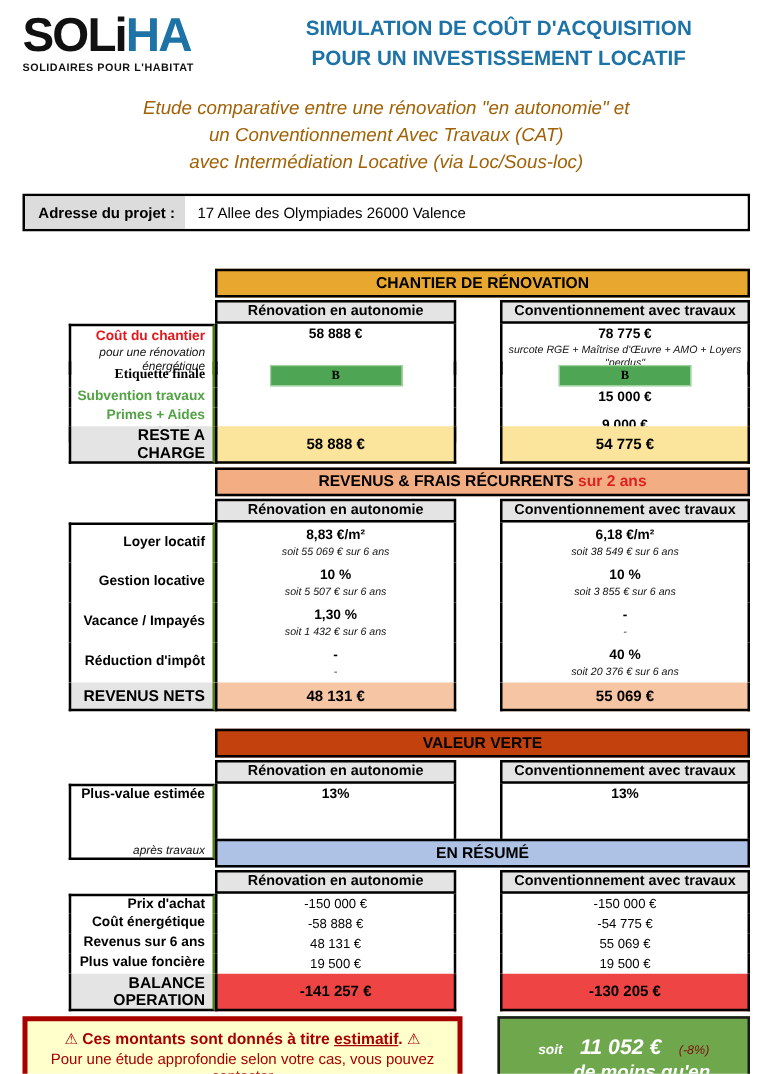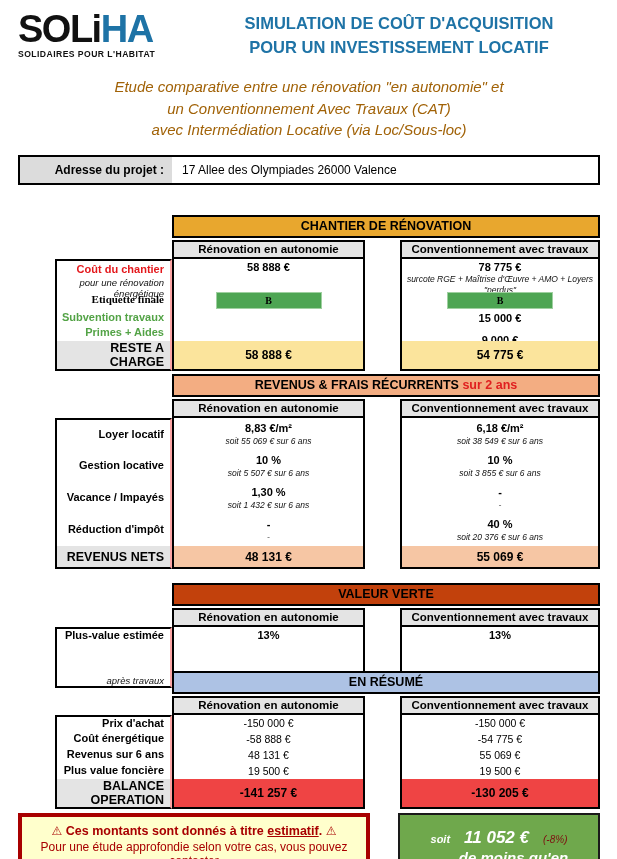--- a/index.html
+++ b/index.html
@@ -13,31 +13,31 @@
   .logo-text{font-weight:bold;font-size:38px;line-height:38px;letter-spacing:-1.5px;}
   .lp1{color:#111;} .lp2{color:#1E73A6;}
   .logo-tag{font-weight:bold;font-size:8.6px;letter-spacing:.45px;color:#111;margin-top:1px;}
   .title{flex:1;text-align:center;color:#1E73A6;font-weight:bold;font-size:16.5px;line-height:1.45;padding-top:4px;}
 
   
   .subtitle{margin-top:16px;text-align:center;font-style:italic;font-size:15px;line-height:1.45;color:#a16207;}
 
   
   .addr{margin-top:14px;border:2px solid #000;height:30px;display:flex;box-sizing:border-box;}
-  .addr-label{width:152px;background:#DCDCDC;font-weight:bold;font-size:12px;display:flex;align-items:center;justify-content:flex-end;padding-right:8px;box-sizing:border-box;}
+  .addr-label{width:128px;background:#DCDCDC;font-weight:bold;font-size:12px;display:flex;align-items:center;justify-content:flex-end;padding-right:8px;box-sizing:border-box;}
   .addr-value{flex:1;background:#fff;font-size:12px;display:flex;align-items:center;padding-left:10px;}
 
   
   .row{display:grid;grid-template-columns:154px 193px 35px 200px;}
   .band{grid-column:2/5;border:2px solid #000;text-align:center;font-weight:bold;font-size:12.5px;padding:2px 0 3px;}
   .band-suffix{color:#E02020;}
   .colrow{margin-top:2px;}
   .colhead{border:2px solid #000;background:#E4E4E4;font-weight:bold;font-size:11.5px;text-align:center;padding:1px 0 2px;}
   .c2{grid-column:2;} .c4{grid-column:4;}
-  .lblcell{grid-column:1;margin-left:37px;border-left:2px solid #000;border-right:2px solid #fca5a5;
+  .lblcell{grid-column:1;margin-left:37px;border-left:2px solid #000;border-right:2px solid #4d7c0f;
            display:flex;flex-direction:column;justify-content:center;align-items:flex-end;
            text-align:right;padding-right:6px;box-sizing:border-box;}
   .valcell{border-left:2px solid #000;border-right:2px solid #000;display:flex;flex-direction:column;
            justify-content:flex-start;align-items:center;text-align:center;padding-top:1px;box-sizing:border-box;}
   .vcenter{justify-content:center;padding-top:0;}
   .first .lblcell{border-top:2px solid #000;}
   .tot .lblcell,.tot .valcell{border-bottom:2px solid #000;}
   .tot .lblcell{background:#E4E4E4;justify-content:center;}
   .bot .lblcell,.bot .valcell{border-bottom:2px solid #000;gap:32px;}
 

